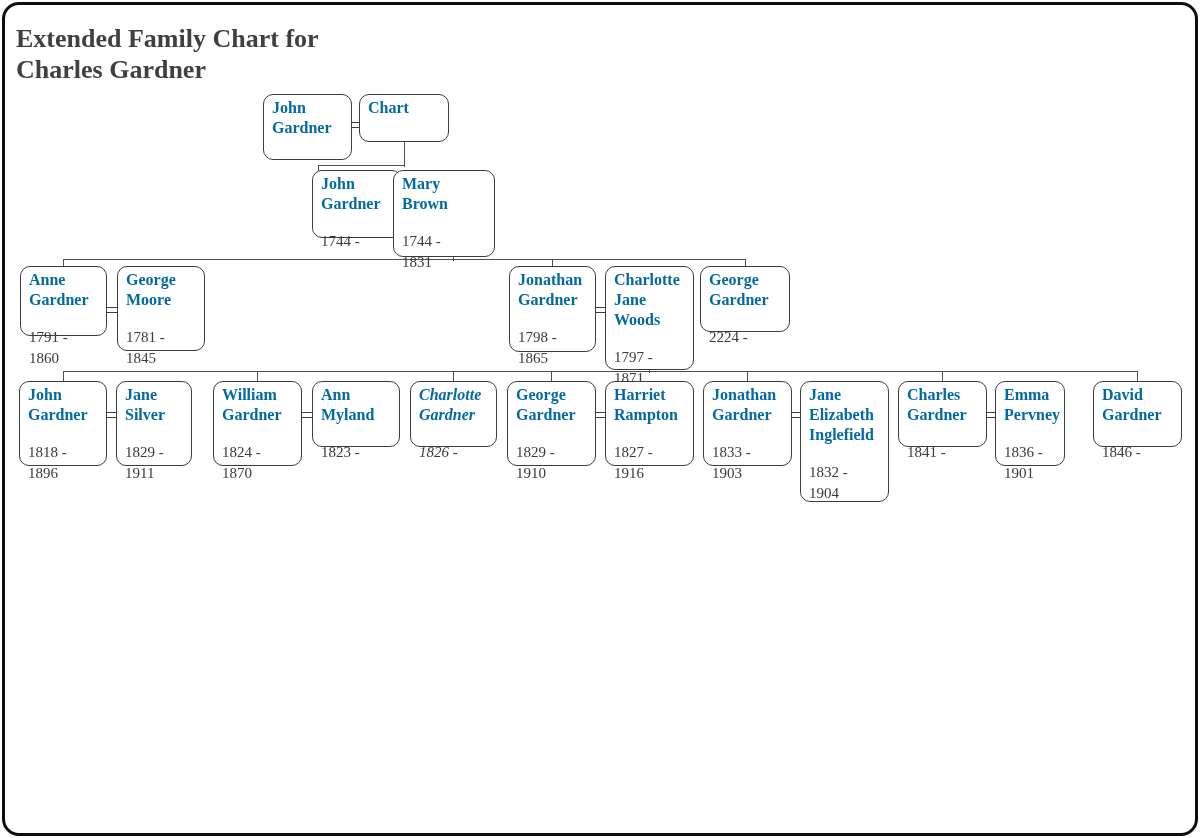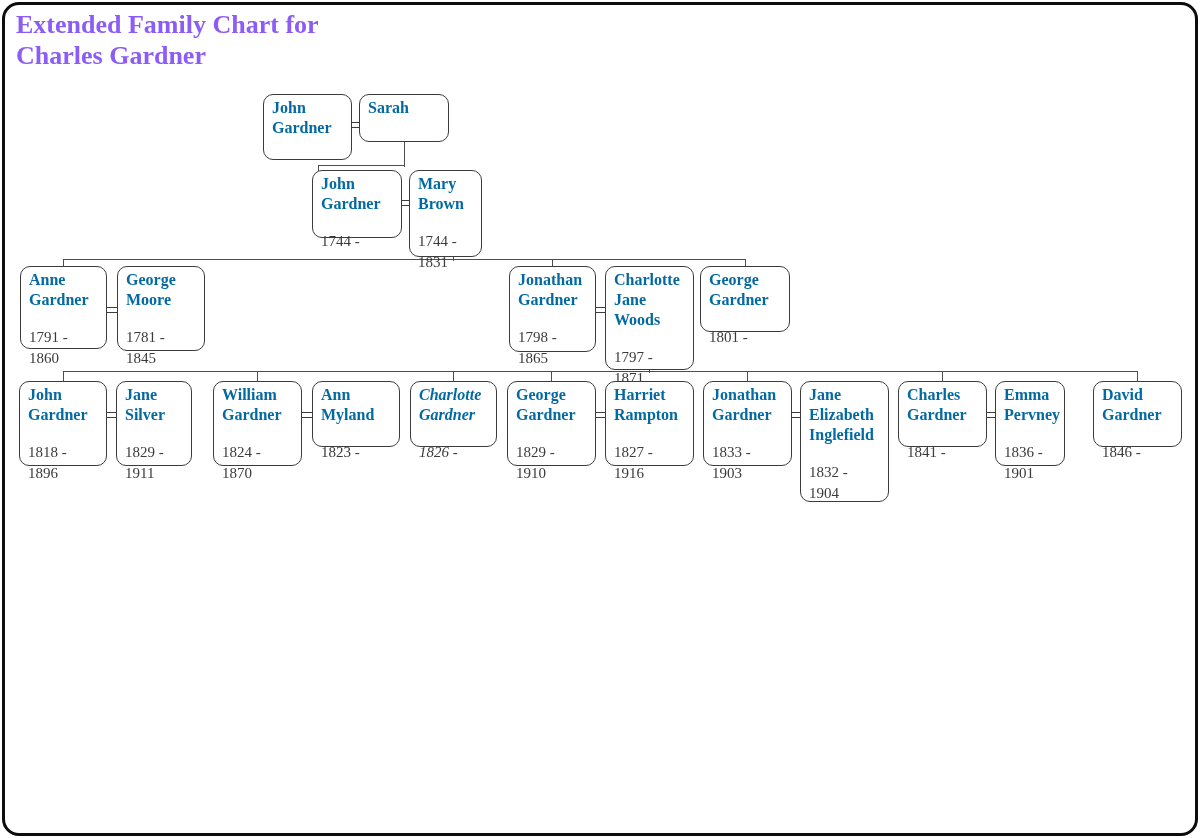--- a/index.html
+++ b/index.html
@@ -17,24 +17,24 @@
   #page-border{
     position:absolute;
     left:2px; top:2px;
     width:1190px; height:828px;
     border:3px solid #0d0d0d;
     border-radius:17px;
     pointer-events:none;
   }
   #title{
     position:absolute;
-    left:16px; top:9px;
+    left:16px; top:23px;
     font-size:26px;
     font-weight:bold;
-    color:#8b5cf6;
+    color:#404040;
     line-height:31px;
     white-space:nowrap;
   }
   .person{
     position:absolute;
     background:#ffffff;
     border:1.5px solid #3c3c3c;
     border-radius:10px;
     box-sizing:border-box;
     padding:3px 0 0 8px;
@@ -99,49 +99,49 @@
       <div class="marriage" style="left: 595px; top: 307px; width: 11px;"></div>
       <div class="marriage" style="left: 106px; top: 412px; width: 11px;"></div>
       <div class="marriage" style="left: 301px; top: 412px; width: 12px;"></div>
       <div class="marriage" style="left: 595px; top: 412px; width: 11px;"></div>
       <div class="marriage" style="left: 791px; top: 412px; width: 10px;"></div>
       <div class="marriage" style="left: 986px; top: 412px; width: 10px;"></div>
       <div class="person" style="left: 263px; top: 94px; width: 89px; height: 66px;">
         <div class="pname">John Gardner</div>
       </div>
       <div class="person" style="left: 359px; top: 94px; width: 90px; height: 48px;">
-        <div class="pname">Sarah</div>
+        <div class="pname">Chart</div>
       </div>
       <div class="person" style="left: 312px; top: 170px; width: 90px; height: 68px;">
         <div class="pname">John Gardner</div>
         <div class="pdates">1744 -</div>
       </div>
-      <div class="person" style="left: 409px; top: 170px; width: 73px; height: 87px;">
+      <div class="person" style="left: 393px; top: 170px; width: 102px; height: 87px;">
         <div class="pname">Mary Brown</div>
         <div class="pdates">1744 - 1831</div>
       </div>
-      <div class="person" style="left: 20px; top: 266px; width: 87px; height: 83px;">
+      <div class="person" style="left: 20px; top: 266px; width: 87px; height: 70px;">
         <div class="pname">Anne Gardner</div>
         <div class="pdates">1791 - 1860</div>
       </div>
       <div class="person" style="left: 117px; top: 266px; width: 88px; height: 85px;">
         <div class="pname">George Moore</div>
         <div class="pdates">1781 - 1845</div>
       </div>
       <div class="person" style="left: 509px; top: 266px; width: 87px; height: 86px;">
         <div class="pname">Jonathan Gardner</div>
         <div class="pdates">1798 - 1865</div>
       </div>
       <div class="person" style="left: 605px; top: 266px; width: 89px; height: 104px;">
         <div class="pname">Charlotte Jane Woods</div>
         <div class="pdates">1797 - 1871</div>
       </div>
       <div class="person" style="left: 700px; top: 266px; width: 90px; height: 66px;">
         <div class="pname">George Gardner</div>
-        <div class="pdates">1801 -</div>
+        <div class="pdates">2224 -</div>
       </div>
       <div class="person" style="left: 19px; top: 381px; width: 88px; height: 85px;">
         <div class="pname">John Gardner</div>
         <div class="pdates">1818 - 1896</div>
       </div>
       <div class="person" style="left: 116px; top: 381px; width: 76px; height: 85px;">
         <div class="pname">Jane Silver</div>
         <div class="pdates">1829 - 1911</div>
       </div>
       <div class="person" style="left: 213px; top: 381px; width: 89px; height: 85px;">

